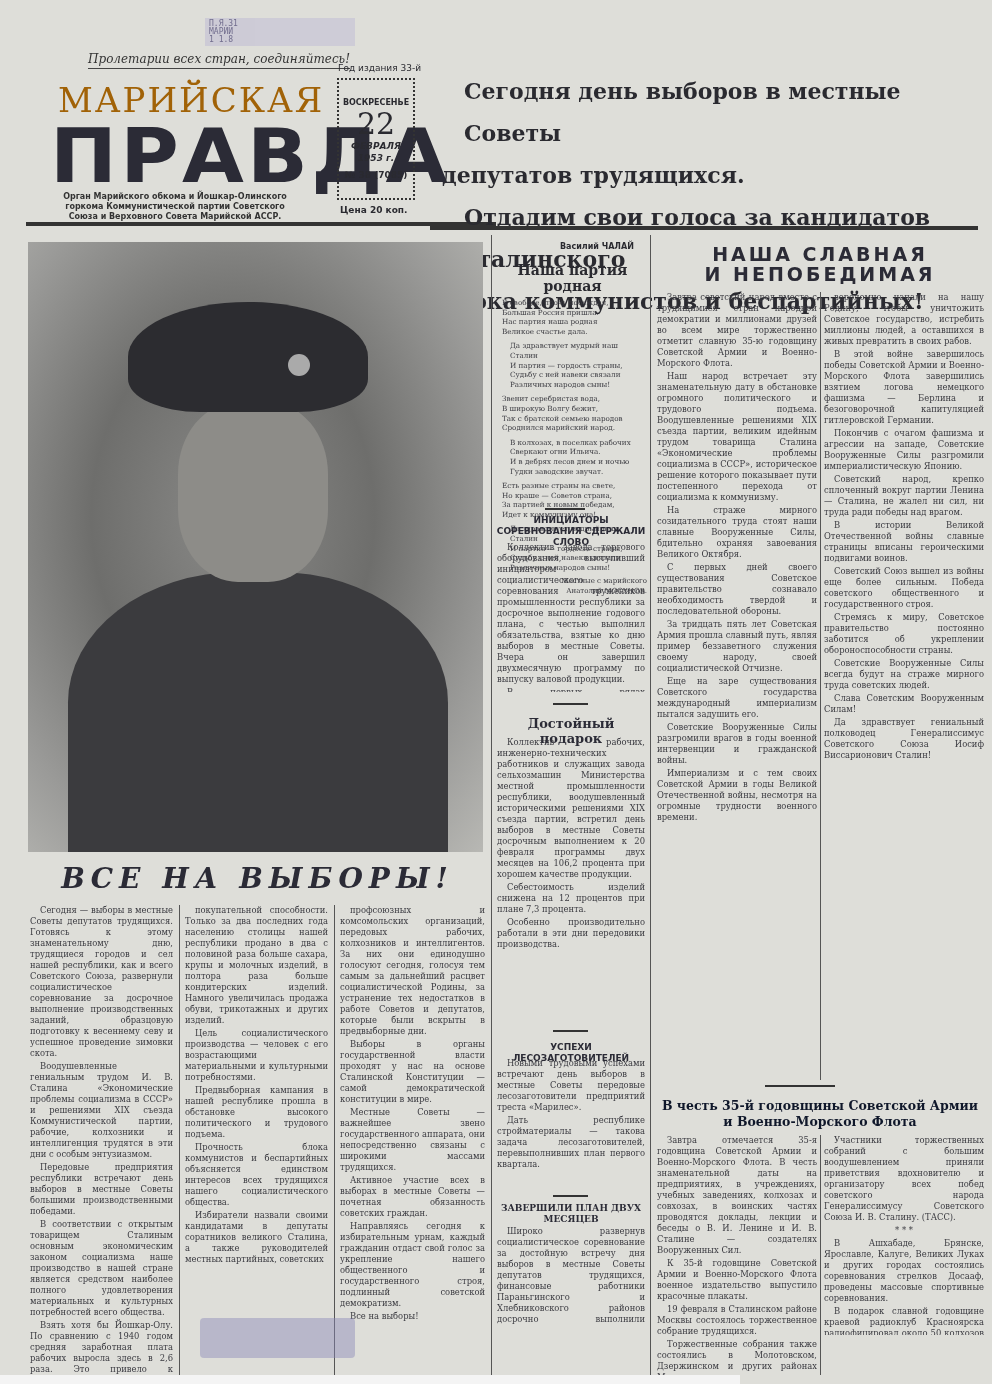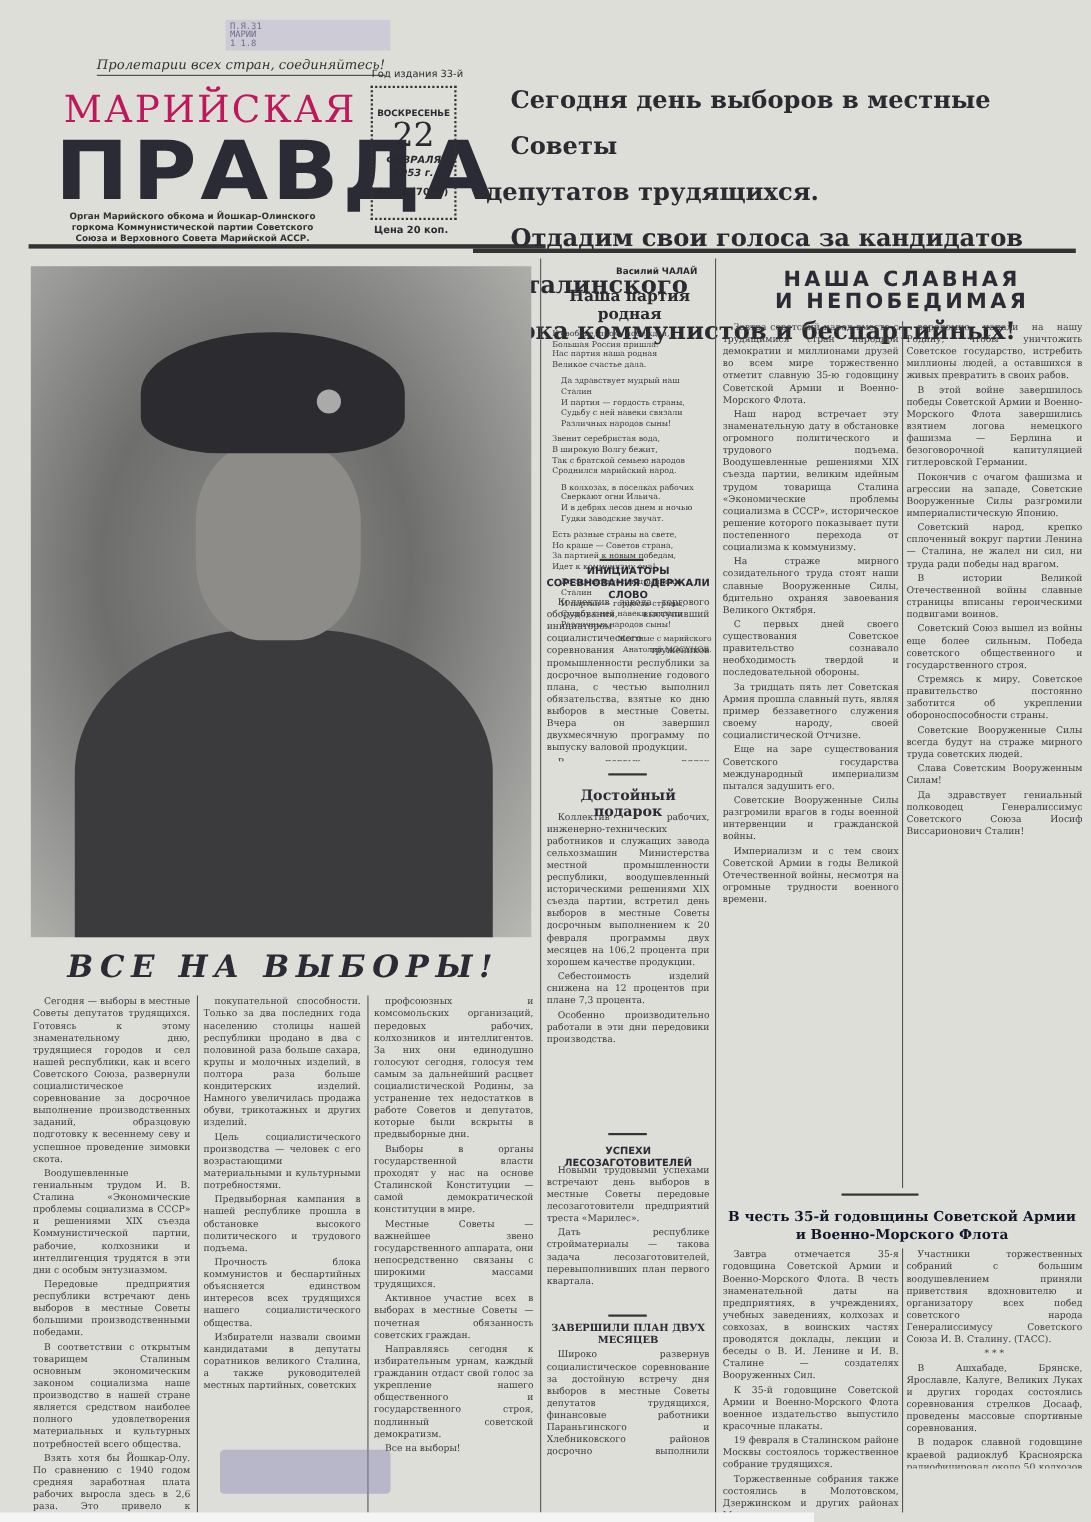--- a/index.html
+++ b/index.html
@@ -1,20 +1,20 @@
 <!DOCTYPE html>
 <html><head>
 <meta charset="utf-8">
 <style>
   html,body{margin:0;padding:0;}
   body{width:992px;height:1384px;background:#dcdcd8;font-family:"DejaVu Serif",serif;color:#2a2a30;overflow:hidden;position:relative;}
   .page{position:absolute;left:0;top:0;width:992px;height:1384px;background:#deded9;}
   .stamp{position:absolute;left:205px;top:18px;width:150px;height:28px;background:#c9c7d6;opacity:.8;font-family:"DejaVu Sans Mono",monospace;font-size:8px;color:#55507a;line-height:8px;padding:2px 4px;box-sizing:border-box;}
   .motto{position:absolute;left:88px;top:52px;font-style:italic;font-size:12px;color:#333;border-bottom:1px solid #444;padding-bottom:2px;}
-  .title1{position:absolute;left:58px;top:80px;font-family:"DejaVu Serif",serif;font-size:34px;letter-spacing:2px;color:#be185d;}
+  .title1{position:absolute;left:58px;top:80px;font-family:"DejaVu Serif",serif;font-size:34px;letter-spacing:2px;color:#a16207;}
   .title2{position:absolute;left:50px;top:116px;font-family:"DejaVu Sans",sans-serif;font-weight:bold;font-size:74px;letter-spacing:3px;color:#2b2b36;transform:scaleX(1.08);transform-origin:left;line-height:80px;}
   .organ{position:absolute;left:50px;top:192px;width:250px;text-align:center;font-family:"DejaVu Sans",sans-serif;font-size:8px;line-height:10px;color:#333;font-weight:bold;}
   .rule-top{position:absolute;left:26px;top:222px;width:470px;height:4px;background:#333;}
   .year{position:absolute;left:338px;top:63px;font-family:"DejaVu Sans",sans-serif;font-size:9px;font-weight:normal;}
   .datebox{position:absolute;left:337px;top:78px;width:78px;height:122px;border:2px dotted #333;box-sizing:border-box;text-align:center;font-family:"DejaVu Sans",sans-serif;}
   .datebox .dow{font-size:8px;font-weight:bold;margin-top:18px;}
   .datebox .day{font-family:"DejaVu Serif",serif;font-size:30px;font-weight:normal;line-height:34px;}
   .datebox .mon{font-size:9px;font-style:italic;font-weight:bold;}
   .datebox .yr{font-size:9px;font-style:italic;font-weight:bold;margin-top:2px;}
   .datebox .no{font-size:9px;font-weight:bold;margin-top:7px;}

